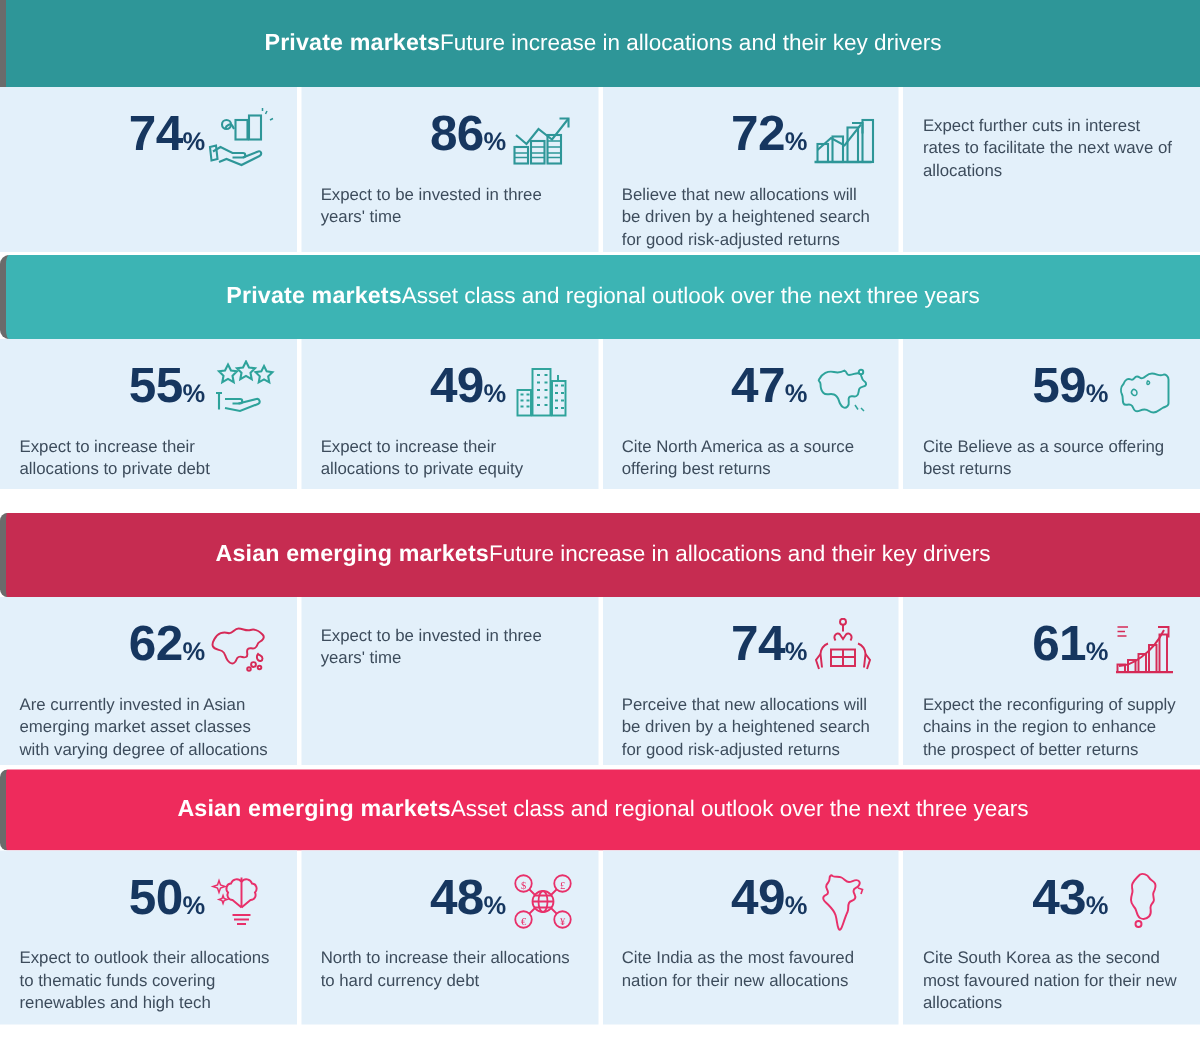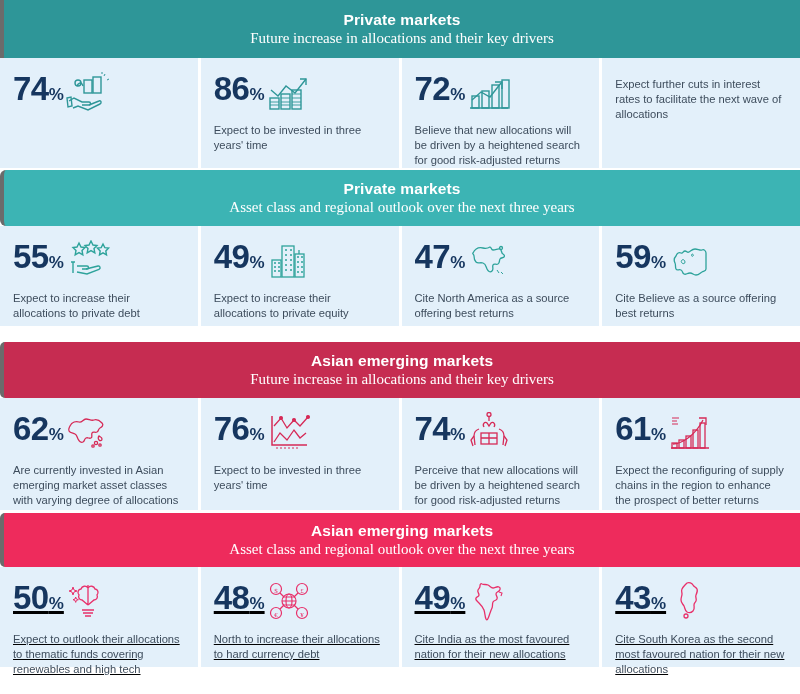--- a/index.html
+++ b/index.html
@@ -10,36 +10,34 @@
     overflow: hidden;
   }
   .page { width: 800px; height: 694px; position: relative; background:#ffffff; }
 
   
   .band {
     width: 100%;
     color: #ffffff;
     text-align: center;
     display: flex;
-    flex-direction: column;
     align-items: center;
     justify-content: center;
     border-left: 4px solid #6b6b6b;
   }
   .band-title {
     font-weight: bold;
     font-size: 15.5px;
     letter-spacing: 0.1px;
     line-height: 1.25;
   }
   .band-sub {
     font-size: 15px;
     line-height: 1.3;
     font-weight: 400;
-    font-family: Liberation Serif, serif;
   }
 
   .band-teal-dark { background: #2E9698; height: 58px; }
   .band-teal-light {
     background: #3CB4B4; height: 56px;
     border-radius: 6px 0 0 6px;
     margin-top: 2px;
   }
   .band-crim-dark {
     background: #C62C51; height: 56px;
@@ -60,21 +58,21 @@
   .card {
     flex: 1 1 0;
     background: #E3F0FA;
     padding: 12px 13px 13px 13px;
     position: relative;
     min-width: 0;
   }
   .card-head {
     display: flex;
     align-items: flex-start;
-    justify-content: flex-start;
+    justify-content: flex-end;
     height: 46px;
   }
   .pct {
     color: #16365F;
     font-weight: bold;
     font-size: 33px;
     line-height: 1;
     letter-spacing: -0.5px;
     white-space: nowrap;
     padding-top: 2px;
@@ -93,21 +91,21 @@
   .desc {
     margin-top: 7px;
     font-size: 11.2px;
     line-height: 1.33;
     color: #3D4C5C;
   }
 
   .row-h1 .card { height: 110px; }
   .row-h2 .card { height: 100px; }
   .row-h3 .card { height: 112px; }
-  .row-h4 .card { height: 100px; text-decoration: underline; }
+  .row-h4 .card { height: 116px; }
 
   .gap-white { height: 16px; background: #ffffff; width: 100%; }
   .gap-thin  { height: 3px;  background: #ffffff; width: 100%; }
 </style>
 </head>
 <body>
 
 <div class="page">
 
   <div class="band band-teal-dark">
@@ -262,34 +260,20 @@
             <circle cx="31" cy="31" r="1.6"></circle>
               <circle cx="35" cy="33" r="1.2"></circle>
               <circle cx="28" cy="34" r="1.2"></circle>
           </svg>
         </div>
       </div>
       <div class="desc">Are currently invested in Asian emerging market asset classes with varying degree of allocations</div>
     </div>
 
     <div class="card">
-      <div class="card-head">
-        <div class="pct"><span>76</span><span class="sym">%</span></div>
-        <div class="icon">
-          <svg width="44" height="40" viewBox="0 0 44 40" fill="none" stroke="#D62A57" stroke-width="1.3">
-            <path d="M5 4v29h35" stroke-width="1.5"></path>
-            <path d="M7 14l7-8 6 10 7-8 6 6 8-9"></path>
-            <path d="M7 30l6-9 7 7 7-10 6 8 6-5"></path>
-            <circle cx="14" cy="6" r="1.4" fill="#D62A57"></circle>
-              <circle cx="27" cy="8" r="1.4" fill="#D62A57"></circle>
-            <circle cx="41" cy="5" r="1.4" fill="#D62A57"></circle>
-            <path d="M9 36h2M13 36h2M17 36h2M21 36h2M25 36h2M29 36h2" stroke-width="1"></path>
-          </svg>
-        </div>
-      </div>
       <div class="desc">Expect to be invested in three years' time</div>
     </div>
 
     <div class="card">
       <div class="card-head">
         <div class="pct"><span>74</span><span class="sym">%</span></div>
         <div class="icon">
           <svg width="44" height="40" viewBox="0 0 44 40" fill="none" stroke="#D62A57" stroke-width="1.3">
             <path d="M22 9V4"></path>
               <circle cx="22" cy="2.5" r="2"></circle>

